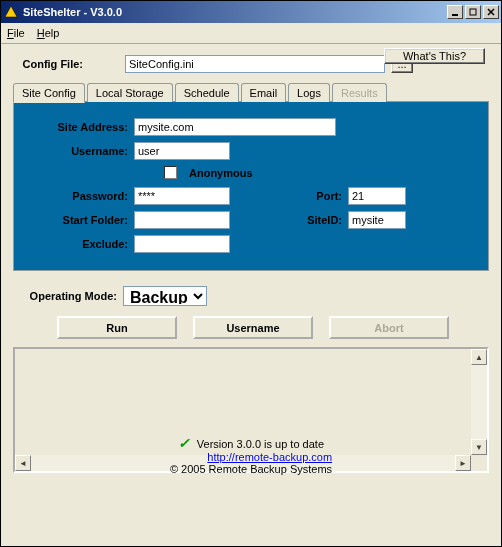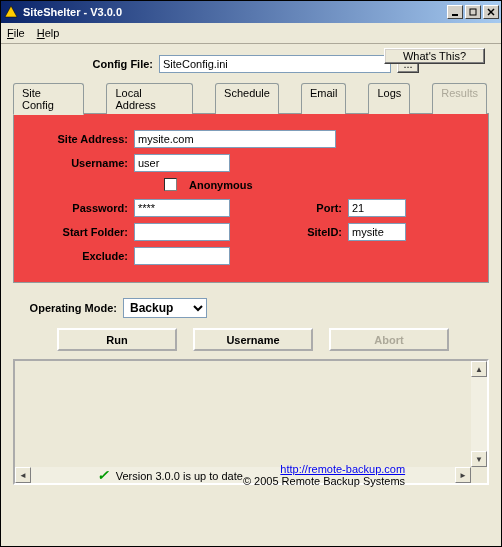--- a/index.html
+++ b/index.html
@@ -12,37 +12,37 @@
 .titlebar button { width: 16px; height: 14px; background: #d4d0c8; border: 1px solid #fff; border-right-color: #404040; border-bottom-color: #404040; font-size: 9px; font-family: Marlett, sans-serif; cursor: pointer; padding: 0; display: flex; align-items: center; justify-content: center; }
 .menubar { height: 20px; display: flex; align-items: center; padding: 10px 6px; gap: 12px; border-bottom: 1px solid #aca899; }
 .menubar span { cursor: pointer; }
 .menubar .u { text-decoration: underline; }
 .content { padding: 8px 12px; position: relative; }
 .row { display: flex; align-items: center; margin-bottom: 4px; }
 .label { font-weight: bold; text-align: right; padding-right: 6px; }
 input[type=text], input[type=password] { background: #fff; border: 1px solid #7f9db9; height: 18px; padding: 1px 3px; font-family: Tahoma, sans-serif; font-size: 11px; }
 .btn { background: #ece9d8; border: 1px solid #404040; border-top-color: #fff; border-left-color: #fff; box-shadow: inset -1px -1px 0 #808080, inset 1px 1px 0 #d4d0c8; height: 20px; cursor: pointer; font-family: Tahoma, sans-serif; font-size: 11px; }
 .btn-raised { background: #ece9d8; border: 2px outset #fff; height: 23px; cursor: pointer; font-family: Tahoma, sans-serif; font-size: 11px; font-weight: bold; }
-.tabs { display: flex; margin-top: 10px; position: relative; z-index: 2; gap: 20px; }
+.tabs { display: flex; margin-top: 10px; position: relative; z-index: 2; }
 .tab { background: #ece9d8; border: 1px solid #919b9c; border-bottom: none; border-radius: 3px 3px 0 0; padding: 3px 8px; margin-right: 2px; cursor: pointer; position: relative; }
 .tab.active { background: #ece9d8; border-bottom: 1px solid #ece9d8; margin-bottom: -1px; z-index: 3; }
 .tab.disabled { color: #aca899; }
-.tabpanel { border: 1px solid #919b9c; background: #ef4444; padding: 16px 10px 18px; position: relative; top: -1px; z-index: 1; height: 170px; }
+.tabpanel { border: 1px solid #919b9c; background: #0369a1; padding: 16px 10px 18px; position: relative; top: -1px; z-index: 1; height: 170px; }
 .tabpanel .row { margin-bottom: 6px; }
 .tabpanel .label { width: 110px; }
 .checkbox { width: 13px; height: 13px; background: #fff; border: 1px inset #808080; display: inline-block; margin-right: 4px; vertical-align: middle; }
-select { background: #fff; border: 1px solid #7f9db9; height: 20px; font-family: Tahoma, sans-serif; font-size: 12px; padding: 1px 2px; }
+select { background: #fff; border: 1px solid #7f9db9; height: 20px; font-family: Tahoma, sans-serif; font-size: 16px; padding: 1px 2px; }
 .actions { display: flex; gap: 16px; margin-top: 10px; margin-left: 44px; }
 .actions .btn-raised { width: 120px; }
 .actions .btn-raised:disabled { color: #aca899; }
 .logarea { margin-top: 8px; height: 126px; background: #ece9d8; border: 2px inset #fff; position: relative; overflow: hidden; }
 .scrollbar-v { position: absolute; right: 0; top: 0; bottom: 16px; width: 16px; background: #f1efe2; display: flex; flex-direction: column; justify-content: space-between; }
 .scrollbar-h { position: absolute; left: 0; right: 16px; bottom: 0; height: 16px; background: #f1efe2; display: flex; justify-content: space-between; }
 .sbtn { width: 16px; height: 16px; background: #ece9d8; border: 1px solid #fff; border-right-color: #808080; border-bottom-color: #808080; font-size: 8px; display: flex; align-items: center; justify-content: center; color: #404040; }
-.footer { position: absolute; bottom: 6px; left: 12px; right: 12px; display: flex; justify-content: center; align-items: center; padding-top: 6px; }
+.footer { position: absolute; bottom: 6px; left: 12px; right: 12px; display: flex; justify-content: center; align-items: center; padding-top: 6px; flex-direction: column; }
 .link { color: #0000ee; text-decoration: underline; cursor: pointer; }
 .check { color: #009900; font-size: 14px; margin-right: 4px; font-style: italic; font-weight: bold; }
 .whats { position: absolute; right: 16px; top: 4px; height: 16px; padding: 0 18px; }
 </style>
 </head>
 <body>
 
 <div class="window">
   <div class="titlebar">
     <span class="icon">
@@ -72,29 +72,29 @@
   </div>
 
   <div class="menubar">
     <span><span class="u">F</span><span>ile</span></span>
     <span><span class="u">H</span><span>elp</span></span>
   </div>
 
   <div class="content">
     <button class="btn whats">What's This?</button>
 
-    <div class="row" style="margin-top:2px;justify-content:center;">
+    <div class="row" style="margin-top:2px;">
       <span class="label" style="width:76px;">Config File:</span>
-      <input type="text" style="width: 232px;" value="SiteConfig.ini">
+      <input type="text" style="width: 260px; margin-left: 36px;" value="SiteConfig.ini">
       <button class="btn" style="width:22px;height:19px;margin-left:6px;">...</button>
     </div>
 
     <div class="tabs">
       <div class="tab active">Site Config</div>
-      <div class="tab">Local Address</div>
+      <div class="tab">Local Storage</div>
       <div class="tab">Schedule</div>
       <div class="tab">Email</div>
       <div class="tab">Logs</div>
       <div class="tab disabled">Results</div>
     </div>
 
     <div class="tabpanel">
       <div class="row">
         <span class="label">Site Address:</span>
         <input type="text" style="width: 202px;" value="mysite.com">

